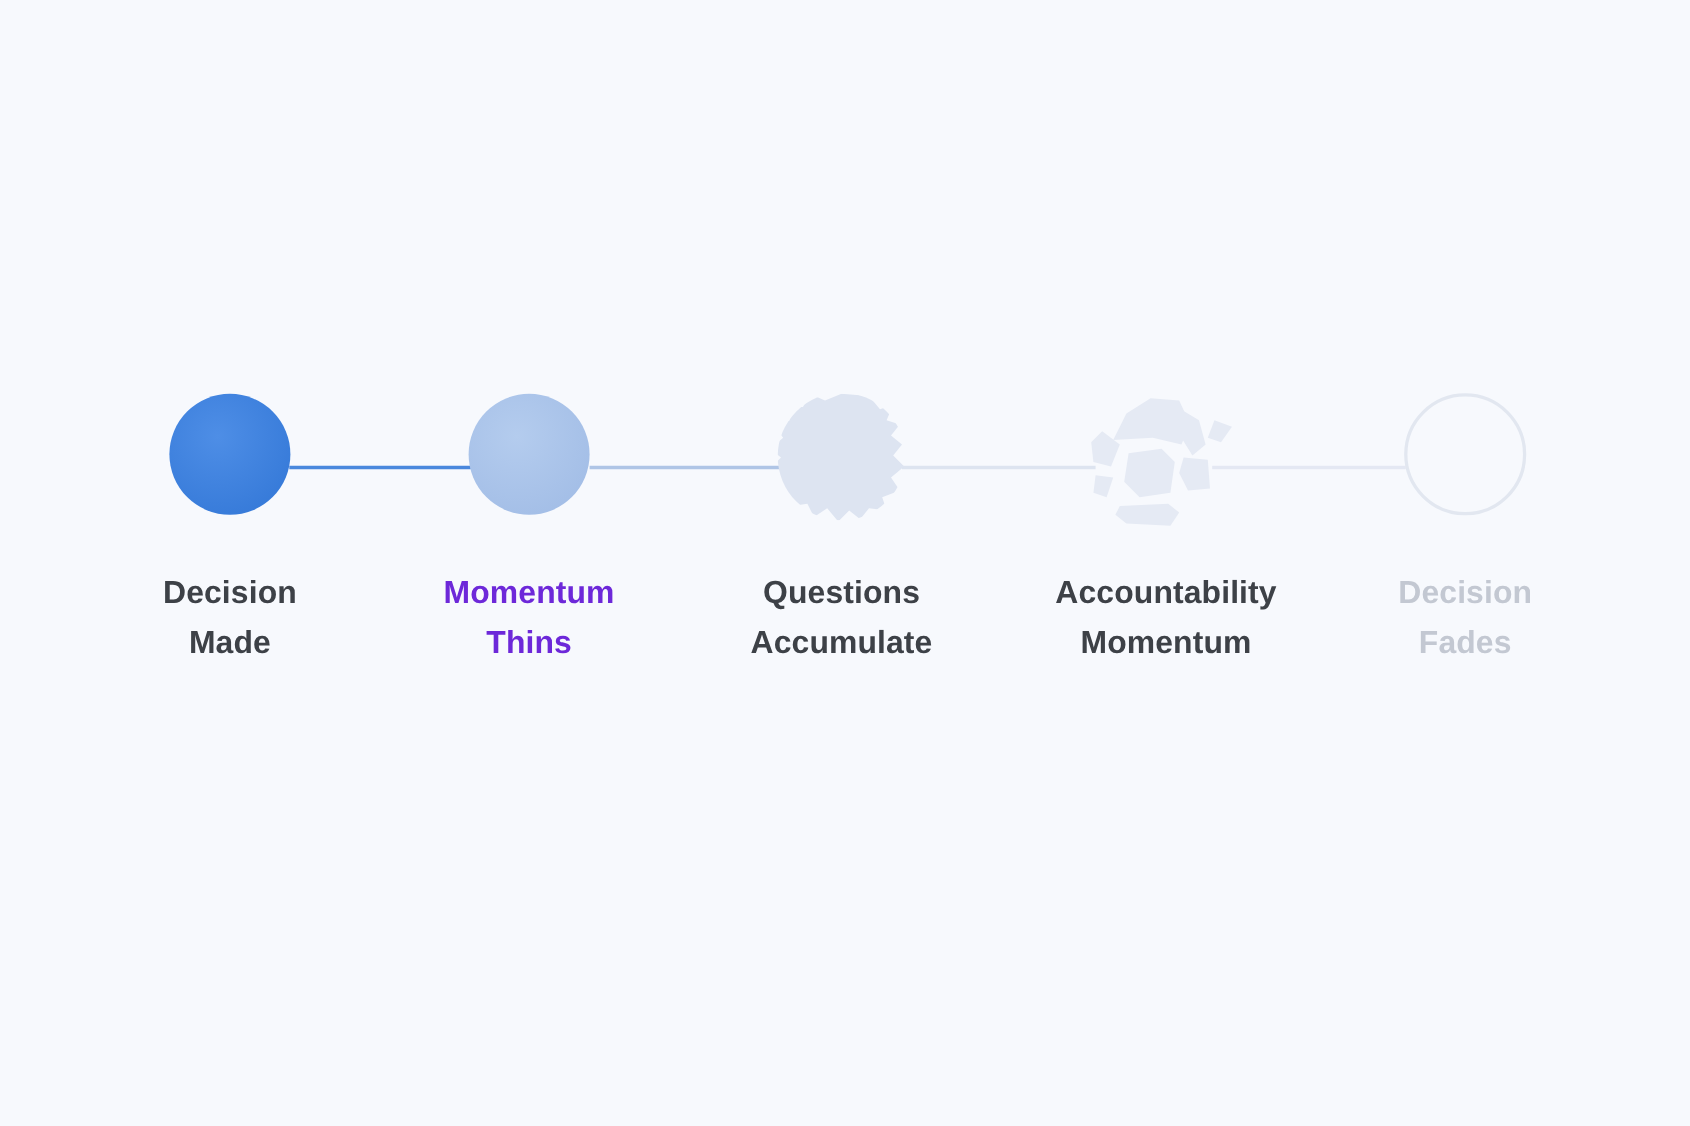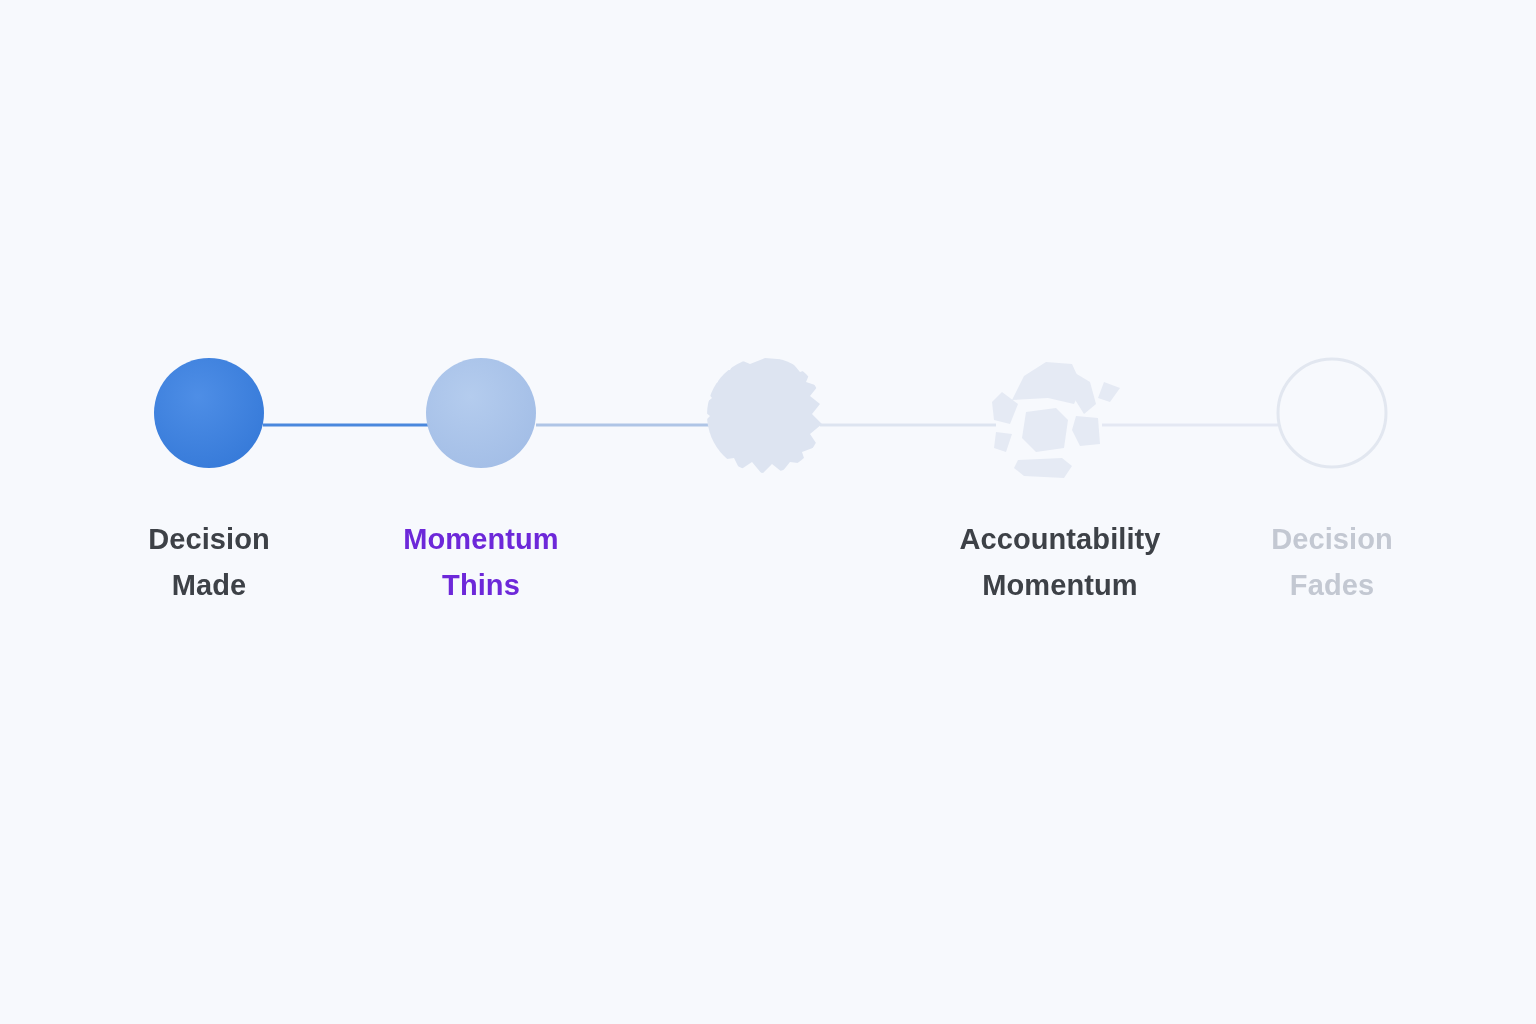--- a/index.html
+++ b/index.html
@@ -99,20 +99,22 @@
       <circle cx="1332" cy="413" r="54" fill="none" stroke="#e2e7f0" stroke-width="3"></circle>
     </g>
   </svg>
 
   <div class="stage-label" style="left:209px; top:516px; color:#3d4147;">Decision
 Made</div>
 
   <div class="stage-label" style="left:481px; top:516px; color:#6d28d9;">Momentum
 Thins</div>
 
+  <div class="stage-label" style="left:765px; top:516px; color:#3d4147;">Questions
+Accumulate</div>
 
   <div class="stage-label" style="left:1060px; top:516px; color:#3d4147;">Accountability
 Momentum</div>
 
   <div class="stage-label" style="left:1332px; top:516px; color:#c3c8d2;">Decision
 Fades</div>
 
 </div>
 
 </body></html>

